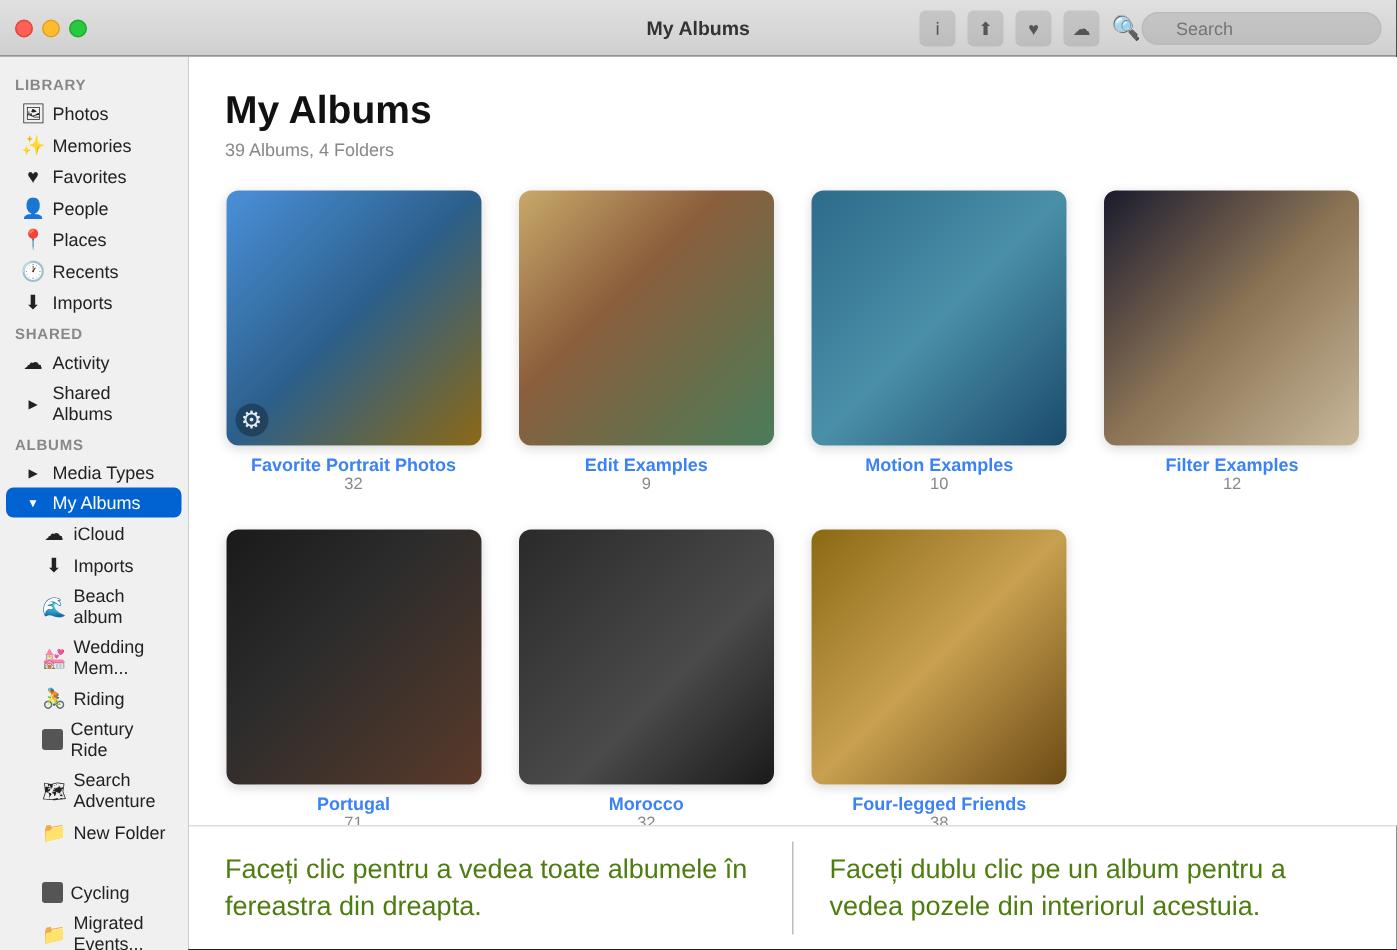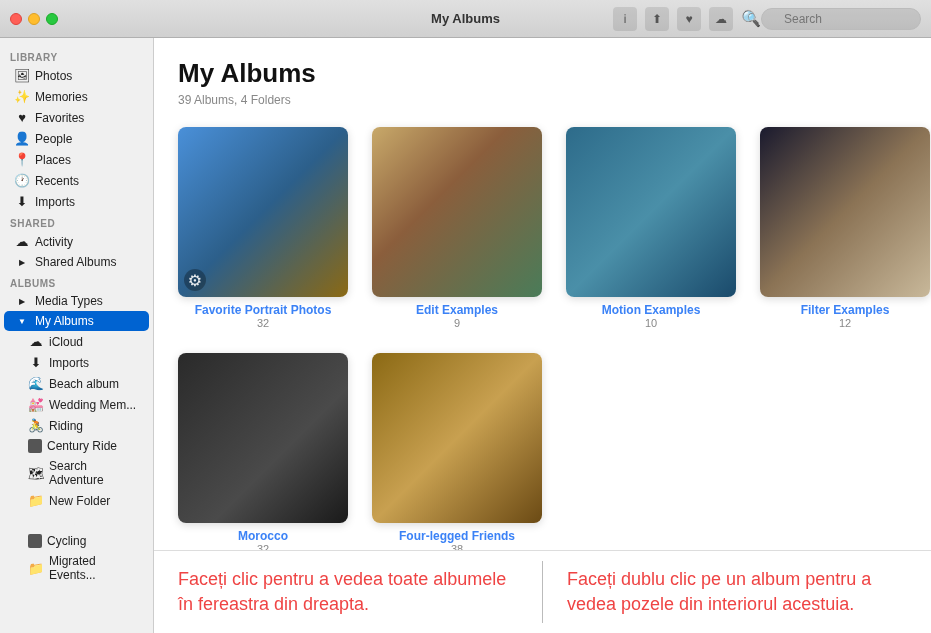--- a/index.html
+++ b/index.html
@@ -93,21 +93,21 @@
 
     
     .app-body {
       display: flex;
       flex: 1;
       overflow: hidden;
     }
 
     
     .sidebar {
-      width: 154px;
+      width: 126px;
       background: #f0f0f0;
       border-right: 1px solid #ccc;
       overflow-y: auto;
       flex-shrink: 0;
       padding: 8px 0;
     }
     .sidebar-section-label {
       font-size: 10px;
       font-weight: 700;
       color: #888;
@@ -218,21 +218,21 @@
       background: white;
       border-top: 1px solid #ddd;
       display: flex;
       flex-shrink: 0;
     }
     .annotation-left, .annotation-right {
       flex: 1;
       padding: 16px 24px;
       font-size: 18px;
       font-weight: 400;
-      color: #ef4444;
+      color: #4d7c0f;
       line-height: 1.4;
     }
     .annotation-divider {
       width: 1px;
       background: #bbb;
       margin: 10px 0;
     }
 
     
     .photo-portrait { background: linear-gradient(135deg, #4a90d9 0%, #2c5f8a 50%, #8b6914 100%); }
@@ -402,20 +402,25 @@
           <div class="album-name">Motion Examples</div>
           <div class="album-count">10</div>
         </div>
 
         <div class="album-item">
           <div class="album-thumb photo-filter"></div>
           <div class="album-name">Filter Examples</div>
           <div class="album-count">12</div>
         </div>
 
+        <div class="album-item">
+          <div class="album-thumb photo-portugal"></div>
+          <div class="album-name">Portugal</div>
+          <div class="album-count">71</div>
+        </div>
 
         <div class="album-item">
           <div class="album-thumb photo-morocco"></div>
           <div class="album-name">Morocco</div>
           <div class="album-count">32</div>
         </div>
 
 
         <div class="album-item">
           <div class="album-thumb photo-fourlegged"></div>

